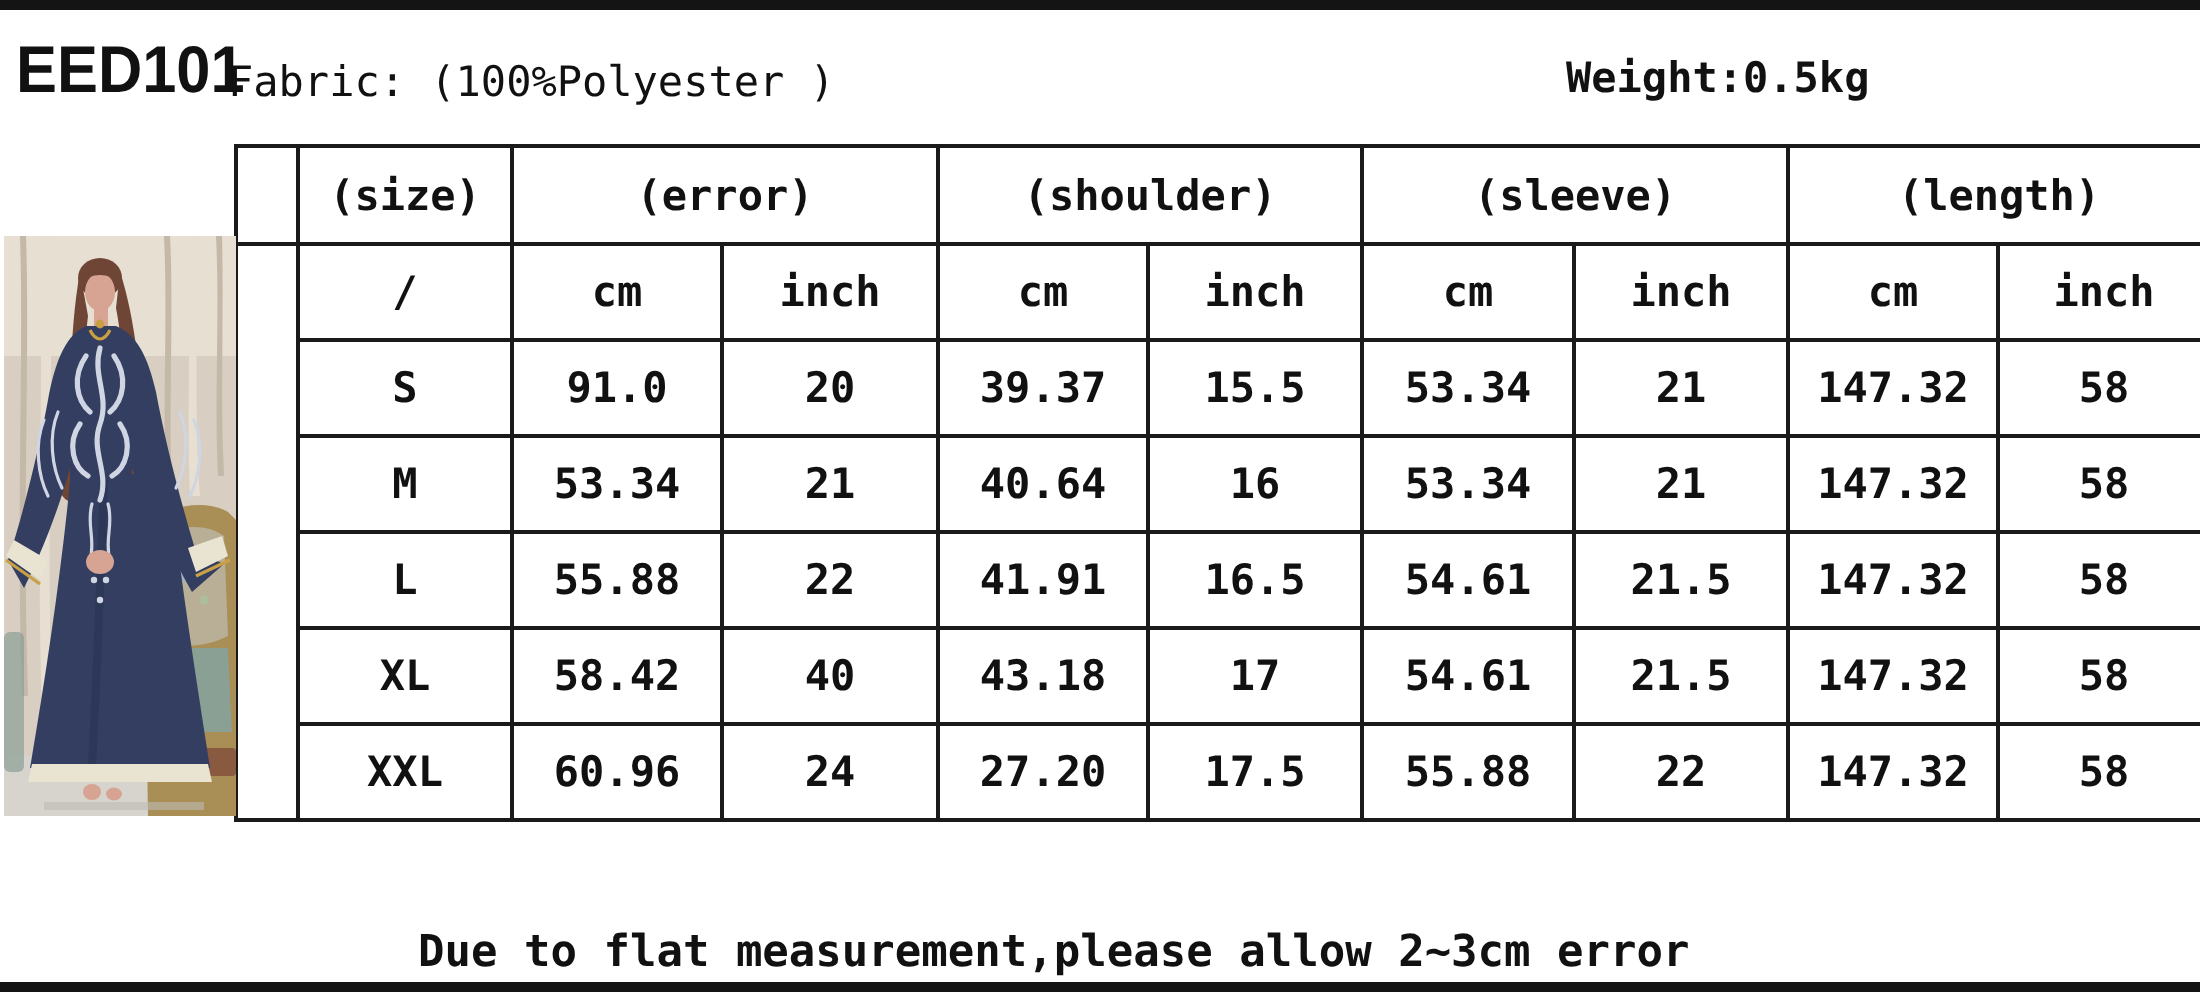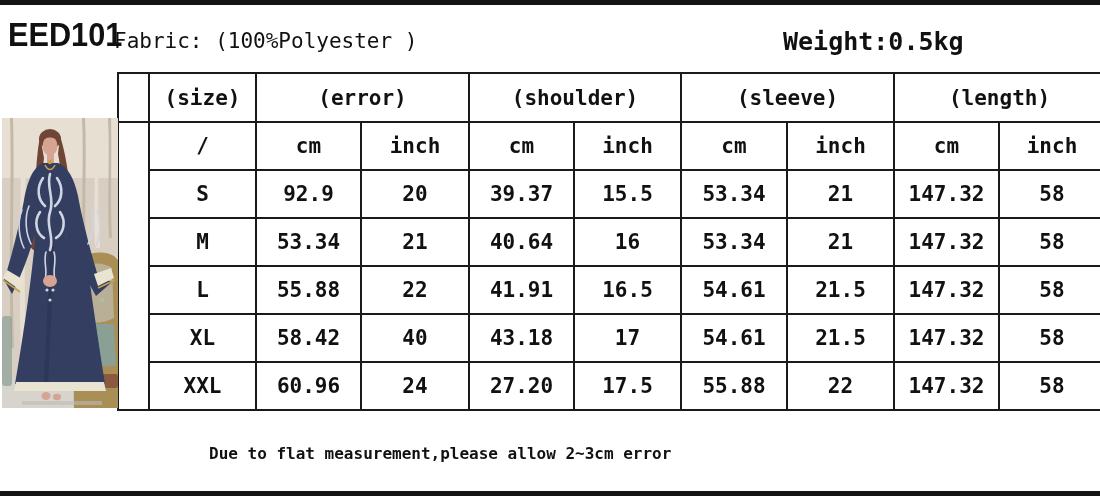--- a/index.html
+++ b/index.html
@@ -14,39 +14,39 @@
   .bar.bottom{top:491px;height:5px;}
 
   .product-code{
     position:absolute;left:8px;top:16px;
     font-family:"Liberation Sans", sans-serif;
     font-weight:bold;font-size:33px;
     transform:scaleX(.93);transform-origin:left center;
     white-space:pre;
   }
   .fabric-label{position:absolute;left:114px;top:29px;font-size:21px;font-weight:normal;white-space:pre;}
-  .weight-label{position:absolute;left:783px;top:27px;font-size:25px;font-weight:bold;white-space:pre;}
+  .weight-label{position:absolute;left:783px;top:27px;font-size:21px;font-weight:bold;white-space:pre;}
 
   table.size-table{
     position:absolute;left:117px;top:72px;
     border-collapse:collapse;table-layout:fixed;width:987px;
   }
   table.size-table td{
     border:2px solid var(--border,#1a1a1a);
     text-align:center;vertical-align:middle;
     font-weight:bold;font-size:21px;padding:0;overflow:hidden;
     background:#fff;
   }
   tr.group-row{height:49px;}
   tr.unit-row, tr.data-row{height:48px;}
   td.group-cell{padding-left:38px;}
   td.size-group-cell{text-align:right;padding-right:1px;padding-left:0;}
   td.spacer-cell{background:#fff;}
 
-  .note{position:absolute;left:209px;top:444px;font-size:16px;font-weight:bold;white-space:pre;}
+  .note{position:absolute;left:209px;top:464px;font-size:22px;font-weight:bold;white-space:pre;}
 
   .photo{position:absolute;left:2px;top:118px;width:116px;height:290px;}
 
   
   .f-curtain{fill:var(--curtain,#d8cec1);}
   .f-curtain-l{fill:var(--curtain_light,#e7dfd2);}
   .f-curtain-d{fill:var(--curtain_dark,#c4b8a8);}
   .f-floor{fill:var(--floor,#d6d4cd);}
   .f-gold{fill:var(--gold,#a98e56);}
   .f-sofa{fill:var(--sofa_green,#8ba095);}
@@ -99,21 +99,21 @@
     <td>inch</td>
     <td>cm</td>
     <td>inch</td>
     <td>cm</td>
     <td>inch</td>
     <td>cm</td>
     <td>inch</td>
   </tr>
   <tr class="data-row">
     <td>S</td>
-    <td>92.9</td>
+    <td>91.0</td>
     <td>20</td>
     <td>39.37</td>
     <td>15.5</td>
     <td>53.34</td>
     <td>21</td>
     <td>147.32</td>
     <td>58</td>
   </tr>
   <tr class="data-row">
     <td>M</td>

